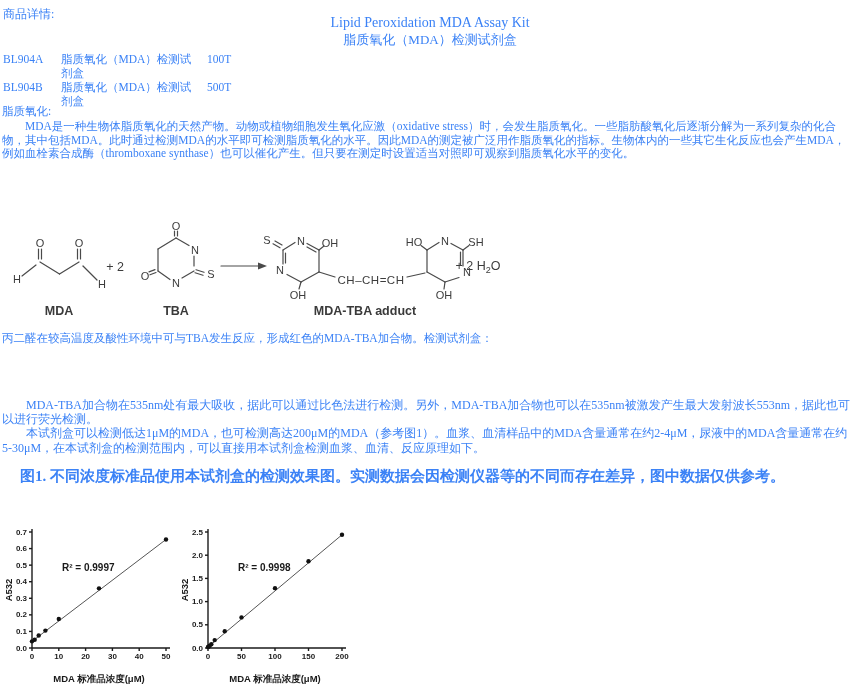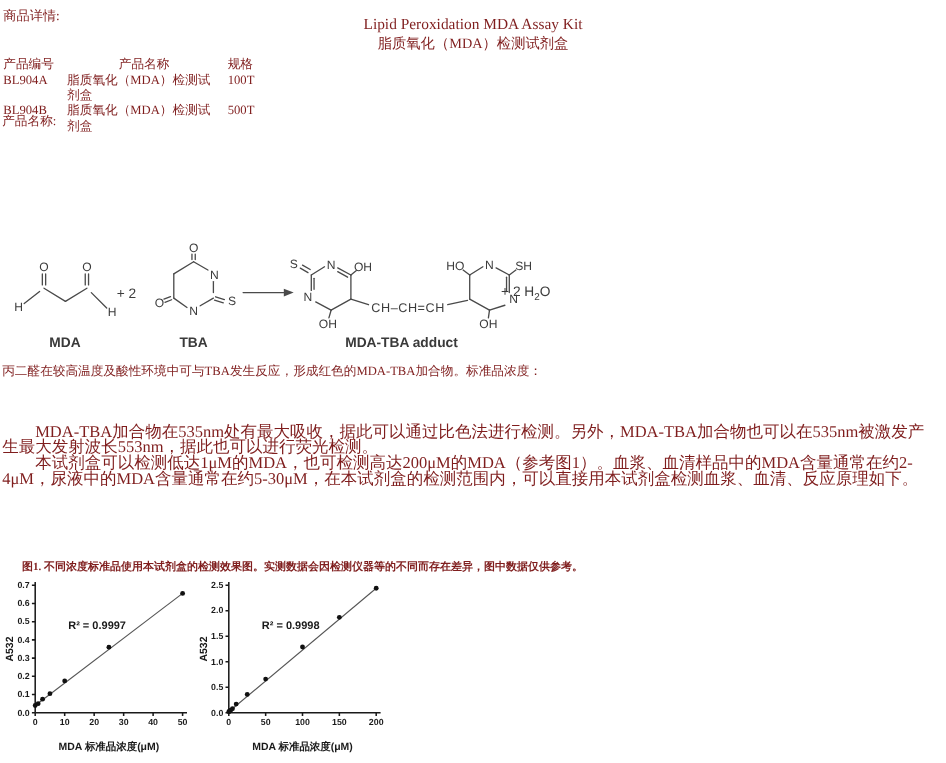--- a/index.html
+++ b/index.html
@@ -1,32 +1,32 @@
 <!DOCTYPE html>
 <html><head>
 <meta charset="utf-8">
 <style>
   html,body{margin:0;padding:0;background:#fff;}
   .page{position:relative;width:860px;height:694px;background:#ffffff;overflow:hidden;
-        font-family:"Liberation Serif","DejaVu Serif",serif;color:#7f1d1d;}
+        font-family:"Liberation Serif","DejaVu Serif",serif;color:#3b82f6;}
   .abs{position:absolute;}
   .details-label{left:3px;top:6px;font-size:12px;}
   .title-block{left:0;top:14px;width:860px;text-align:center;line-height:17px;}
   .title-en{font-size:14px;}
   .title-zh{font-size:13px;}
   .ptable{left:3px;top:52px;font-size:11.5px;}
   .prow{display:grid;grid-template-columns:52px 140px 48px;column-gap:6px;line-height:14px;}
   .prow .c2{text-align:left;}
   .phead .c2{text-align:center;}
   .intro{left:2px;top:105px;width:852px;font-size:11.5px;line-height:13.8px;}
   .intro-heading{margin:0 0 1px 0;}
   .para{margin:0;text-indent:2em;}
   .reaction-note{left:2px;top:332px;width:852px;font-size:11.5px;line-height:13.8px;}
-  .detection{left:2px;top:386px;width:852px;font-size:15px;line-height:14.2px;}
-  .fig-caption{left:20px;top:508px;font-size:10px;font-weight:bold;white-space:nowrap;}
+  .detection{left:2px;top:398px;width:852px;font-size:12px;line-height:14.2px;}
+  .fig-caption{left:20px;top:467px;font-size:15px;font-weight:bold;white-space:nowrap;}
   .diagram{left:8px;top:216px;}
   .bond{stroke:#4a4a4a;stroke-width:1.2;fill:none;stroke-linecap:round;}
   .atom{font:11px "Liberation Sans","DejaVu Sans",sans-serif;fill:#3c3c3c;text-anchor:middle;}
   .mol-label{font:600 12.5px "Liberation Sans","DejaVu Sans",sans-serif;fill:#3a3a3a;text-anchor:middle;}
   .plus{font:12.5px "Liberation Sans","DejaVu Sans",sans-serif;fill:#3c3c3c;text-anchor:middle;}
   .bridge{font:11.5px "Liberation Sans","DejaVu Sans",sans-serif;fill:#3c3c3c;text-anchor:middle;letter-spacing:0.5px;}
   .chart{position:absolute;top:524px;}
   #chart0{left:2px;}
   #chart1{left:178px;}
   .ax{stroke:#1a1a1a;stroke-width:1.4;fill:none;}
@@ -42,39 +42,35 @@
 <div class="page">
 
   <div class="abs details-label">商品详情:</div>
 
   <div class="abs title-block">
     <div class="title-en">Lipid Peroxidation MDA Assay Kit</div>
     <div class="title-zh">脂质氧化（MDA）检测试剂盒</div>
   </div>
 
   <div class="abs ptable">
-    <div class="prow phead">
-      <span class="c1">产品编号</span>
-      <span class="c2">产品名称</span>
-      <span class="c3">规格</span>
-    </div>
     <div class="prow">
       <span class="c1">BL904A</span>
       <span class="c2">脂质氧化（MDA）检测试剂盒</span>
       <span class="c3">100T</span>
     </div>
     <div class="prow">
       <span class="c1">BL904B</span>
       <span class="c2">脂质氧化（MDA）检测试剂盒</span>
       <span class="c3">500T</span>
     </div>
   </div>
 
   <div class="abs intro">
-    <div class="intro-heading">产品名称:</div>
+    <div class="intro-heading">脂质氧化:</div>
+    <p class="para">MDA是一种生物体脂质氧化的天然产物。动物或植物细胞发生氧化应激（oxidative stress）时，会发生脂质氧化。一些脂肪酸氧化后逐渐分解为一系列复杂的化合物，其中包括MDA。此时通过检测MDA的水平即可检测脂质氧化的水平。因此MDA的测定被广泛用作脂质氧化的指标。生物体内的一些其它生化反应也会产生MDA，例如血栓素合成酶（thromboxane synthase）也可以催化产生。但只要在测定时设置适当对照即可观察到脂质氧化水平的变化。</p>
   </div>
 
   <svg class="abs diagram" width="520" height="110" viewBox="0 0 520 110">
 
     <g>
       <text class="atom" x="32" y="30.5">O</text>
       <line class="bond" x1="30.5" y1="33" x2="30.5" y2="43"></line>
         <line class="bond" x1="33.5" y1="33" x2="33.5" y2="43"></line>
       <text class="atom" x="71" y="30.5">O</text>
       <line class="bond" x1="69.5" y1="33" x2="69.5" y2="43"></line>
@@ -153,21 +149,21 @@
       <text class="atom" x="468" y="29.5">SH</text>
       <line class="bond" x1="455" y1="34" x2="461" y2="29.5"></line>
       <text class="atom" x="436" y="82.5">OH</text>
       <line class="bond" x1="437" y1="66" x2="436" y2="73"></line>
       <text class="mol-label" x="357" y="99">MDA-TBA adduct</text>
     </g>
 
     <text class="plus" x="470" y="53.5" text-anchor="start"><tspan>+ 2 H</tspan><tspan dy="3" font-size="9">2</tspan><tspan dy="-3">O</tspan></text>
   </svg>
 
-  <div class="abs reaction-note">丙二醛在较高温度及酸性环境中可与TBA发生反应，形成红色的MDA-TBA加合物。标准品浓度：</div>
+  <div class="abs reaction-note">丙二醛在较高温度及酸性环境中可与TBA发生反应，形成红色的MDA-TBA加合物。检测试剂盒：</div>
 
   <div class="abs detection">
     <p class="para">MDA-TBA加合物在535nm处有最大吸收，据此可以通过比色法进行检测。另外，MDA-TBA加合物也可以在535nm被激发产生最大发射波长553nm，据此也可以进行荧光检测。</p>
     <p class="para">本试剂盒可以检测低达1μM的MDA，也可检测高达200μM的MDA（参考图1）。血浆、血清样品中的MDA含量通常在约2-4μM，尿液中的MDA含量通常在约5-30μM，在本试剂盒的检测范围内，可以直接用本试剂盒检测血浆、血清、反应原理如下。</p>
   </div>
 
   <div class="abs fig-caption">图1. 不同浓度标准品使用本试剂盒的检测效果图。实测数据会因检测仪器等的不同而存在差异，图中数据仅供参考。</div>
 
   <svg id="chart0" class="chart" width="172" height="166" viewBox="0 0 172 166">
       <line x1="30" y1="5" x2="30" y2="124" class="ax"></line>

